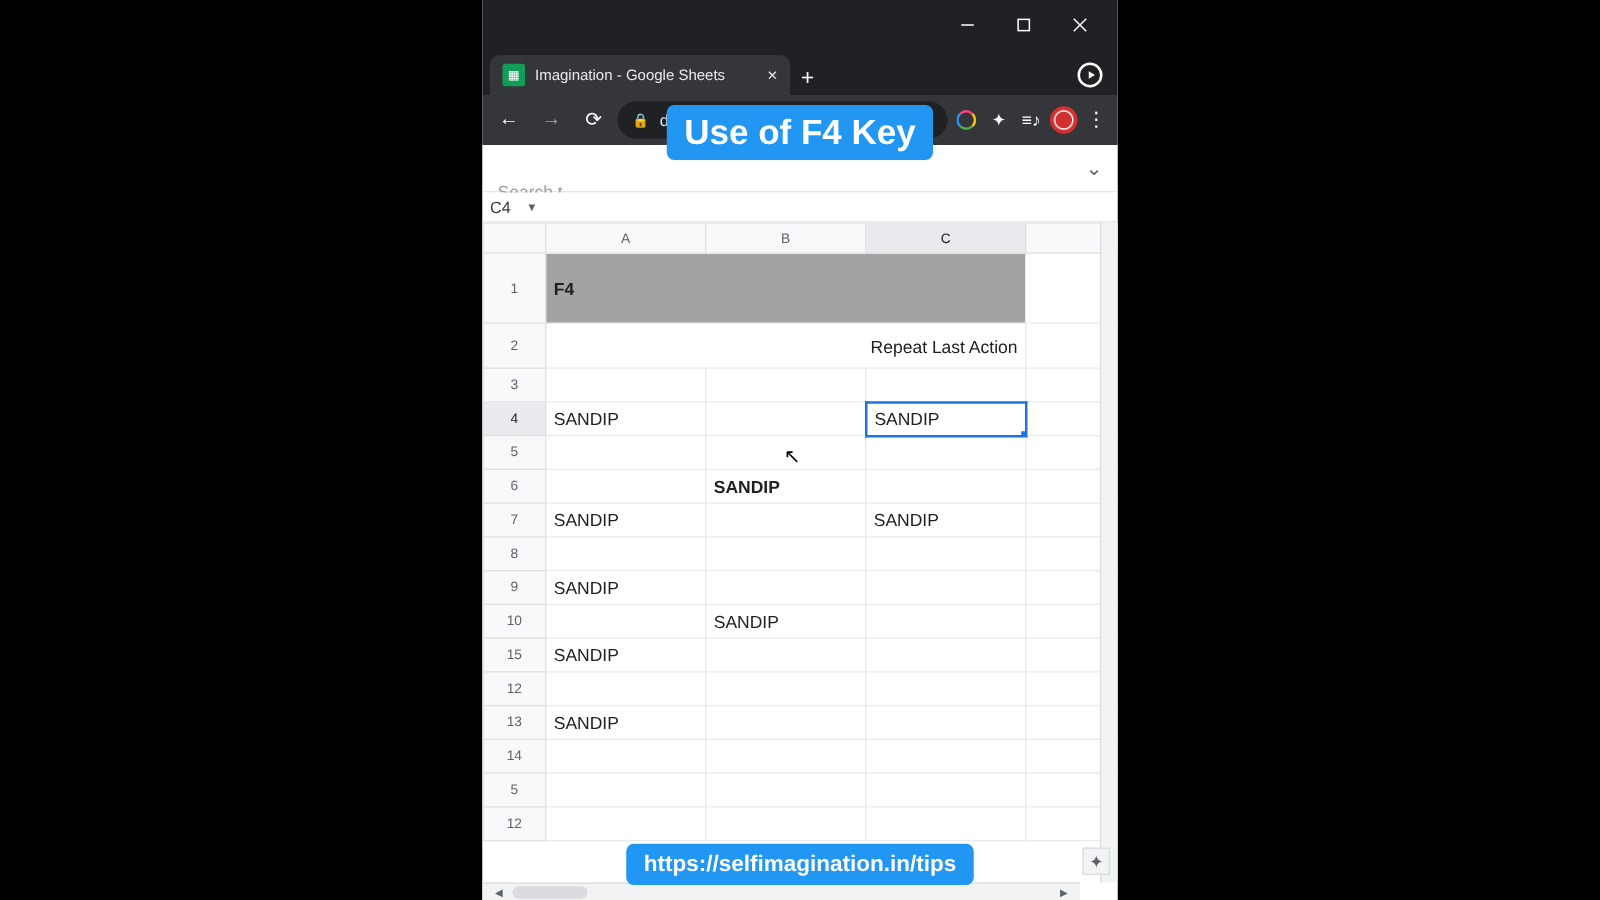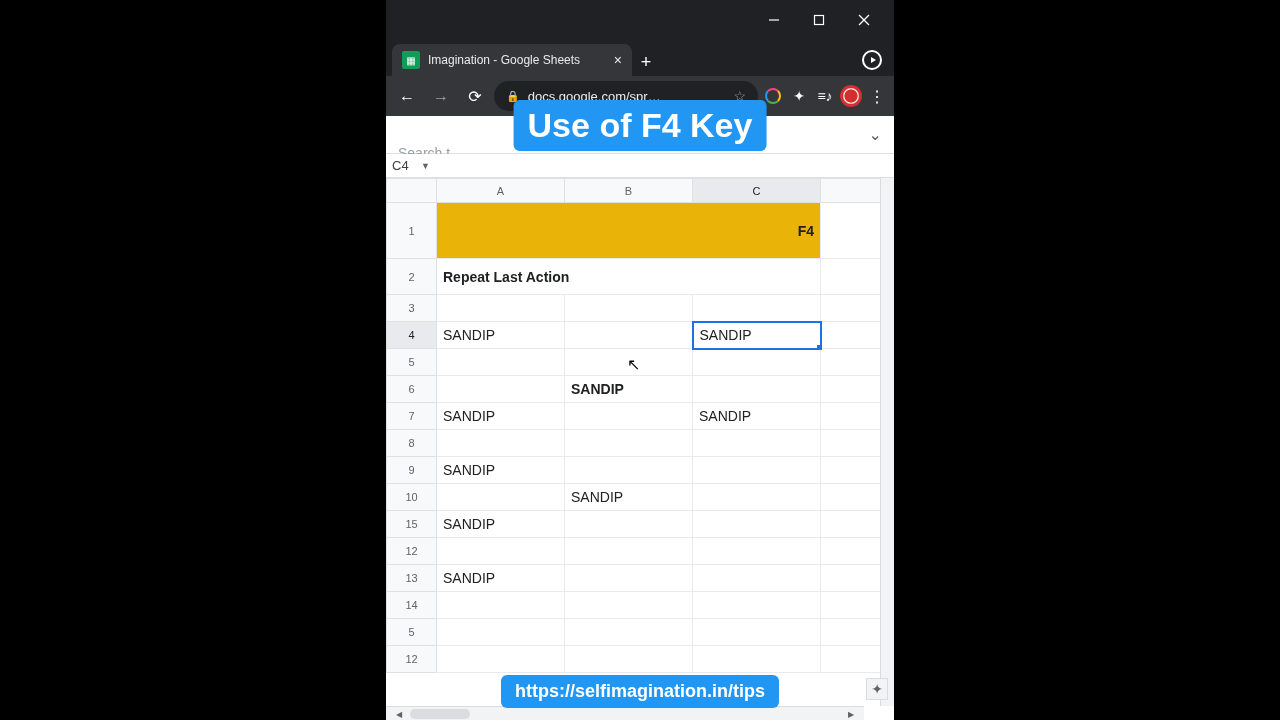--- a/index.html
+++ b/index.html
@@ -50,37 +50,37 @@
   .col-rowhead { width: 50px; }
   .col-a, .col-b, .col-c { width: 128px; }
   th.colhead { background: #f8f9fa; border: 1px solid #e0e0e0; font-size: 11px; font-weight: normal; color: #5f6368; height: 24px; }
   th.colhead.active { background: #e8eaed; color: #202124; }
   th.corner { background: #f8f9fa; border: 1px solid #e0e0e0; }
   td.rowhead { background: #f8f9fa; border: 1px solid #e0e0e0; font-size: 11px; color: #5f6368; text-align: center; height: 27px; }
   td.rowhead.active { background: #e8eaed; color: #202124; }
   td.cell { border: 1px solid #e8eaed; font-size: 14px; color: #202124; padding: 0 6px; height: 27px; overflow: hidden; white-space: nowrap; }
   tr.r1 td.cell, tr.r1 td.rowhead { height: 56px; }
   tr.r2 td.cell, tr.r2 td.rowhead { height: 36px; }
-  .merged-f4 { background: #eab308; font-size: 30px; font-weight: bold; text-align: right; }
-  .merged-sub { font-size: 18px; font-weight: bold; text-align: left; }
+  .merged-f4 { background: #a3a3a3; font-size: 30px; font-weight: bold; text-align: left; }
+  .merged-sub { font-size: 18px; font-weight: normal; text-align: right; }
   td.cell.bold { font-weight: bold; }
   td.cell.active { border: 2px solid #1a73e8 !important; position: relative; }
   td.cell.active::after { content: ""; position: absolute; right: -3px; bottom: -3px; width: 6px; height: 6px; background: #1a73e8; }
 
   
   .hscroll { position: absolute; bottom: 0; left: 0; right: 30px; height: 14px; background: #f1f3f4; border-top: 1px solid #dadce0; }
   .hscroll .thumb { position: absolute; left: 24px; top: 2px; width: 60px; height: 10px; background: #dadce0; border-radius: 5px; }
   .hscroll .arr-l, .hscroll .arr-r { position: absolute; top: 0; width: 14px; height: 14px; font-size: 8px; color: #5f6368; display: flex; align-items: center; justify-content: center; }
   .hscroll .arr-l { left: 6px; } .hscroll .arr-r { right: 6px; }
   .vscroll { position: absolute; right: 0; top: 0; bottom: 14px; width: 14px; background: #f1f3f4; border-left: 1px solid #dadce0; }
   .expl { position: absolute; right: 6px; bottom: 20px; width: 22px; height: 22px; background: #f1f3f4; border: 1px solid #dadce0; display: flex; align-items: center; justify-content: center; color: #5f6368; font-size: 14px; }
 
   
   .overlay-title, .overlay-url { position: absolute; left: 50%; transform: translateX(-50%); background: #2196f3; color: #fff; font-weight: bold; border-radius: 6px; padding: 6px 14px; white-space: nowrap; }
-  .overlay-title { top: 100px; font-size: 34px; }
+  .overlay-title { top: 84px; font-size: 28px; }
   .overlay-url { bottom: 12px; font-size: 18px; }
 
   .cursor { position: absolute; left: 627px; top: 355px; font-size: 16px; color: #000; pointer-events: none; }
 </style>
 </head>
 <body>
 
 <div class="app">
 
   <div class="titlebar">

